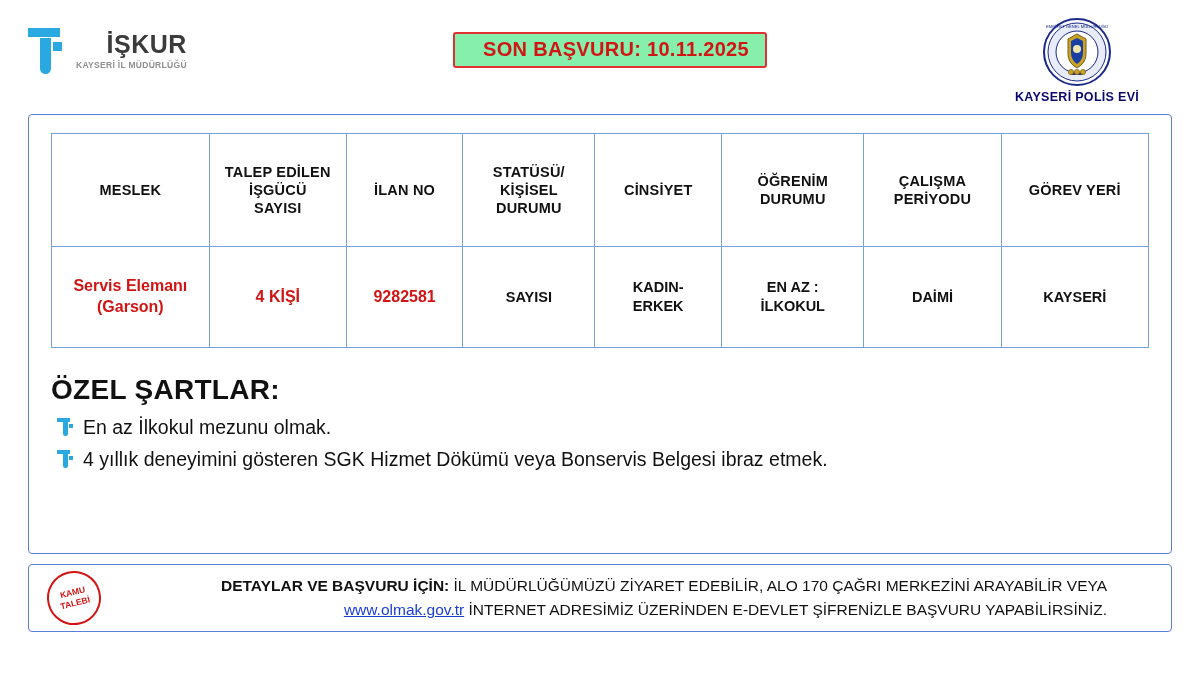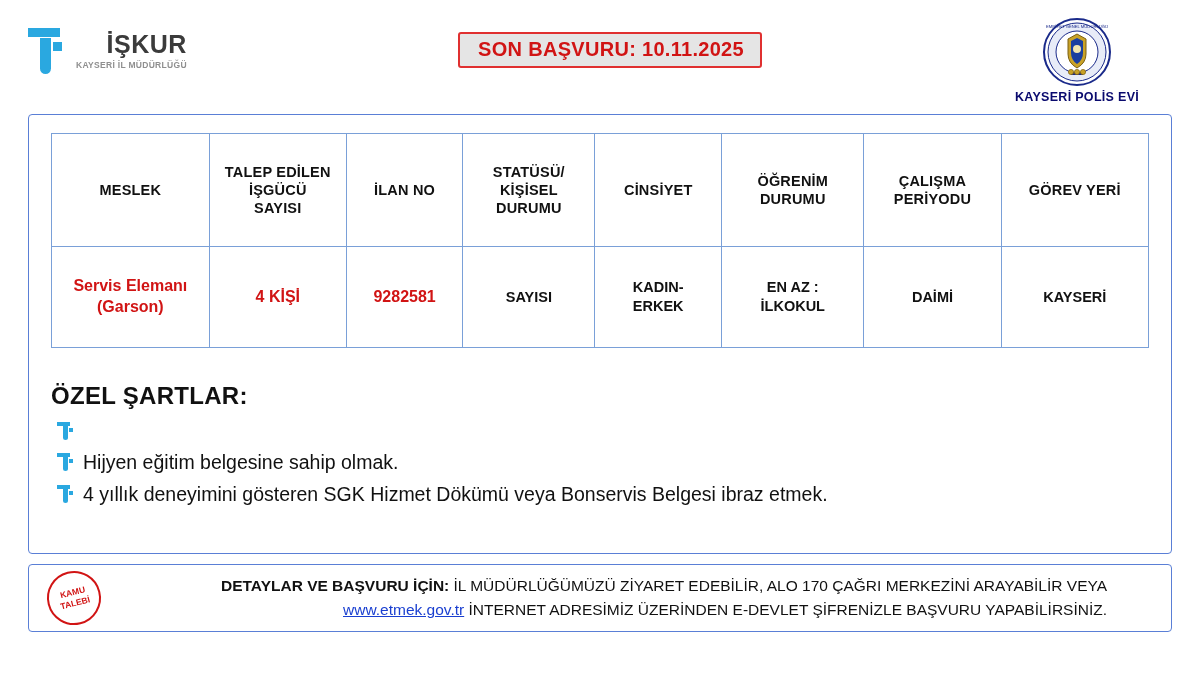--- a/index.html
+++ b/index.html
@@ -93,26 +93,26 @@
     color: #0d1b9e;
     font-size: 27px;
     font-weight: bold;
     letter-spacing: 0.6px;
     white-space: nowrap;
   }
   .deadline-box {
     display: inline-block;
     margin-top: 10px;
     border: 2px solid #e03030;
-    padding: 4px 16px 5px 18px;
+    padding: 4px 16px 5px 28px;
     border-radius: 3px;
     color: #d11414;
     font-size: 20px;
     font-weight: bold;
-    background: #e5e5e5;
+    background: #86efac;
     letter-spacing: 0.3px;
   }
 
   .police-block {
     width: 190px;
     text-align: center;
     padding-top: 2px;
   }
   .police-badge {
     width: 72px;
@@ -165,22 +165,22 @@
     color: #111111;
     line-height: 1.3;
   }
   table.job td.red {
     color: #d11414;
     font-size: 16px;
   }
 
   
   .cond-title {
-    margin-top: 34px;
-    font-size: 24px;
+    margin-top: 26px;
+    font-size: 28px;
     font-weight: bold;
     color: #111111;
     letter-spacing: 0.3px;
   }
   .cond-list {
     margin: 10px 0 0 0;
     padding: 0;
     list-style: none;
   }
   .cond-list li {
@@ -378,28 +378,21 @@
 
     <div class="cond-title">ÖZEL ŞARTLAR:</div>
 
     <ul class="cond-list">
       <li>
         <span class="bullet">
             <span class="b-h"></span>
             <span class="b-v"></span>
             <span class="b-d"></span>
           </span>
-      </li>
-      <li>
-        <span class="bullet">
-            <span class="b-h"></span>
-            <span class="b-v"></span>
-            <span class="b-d"></span>
-          </span>
-        <span class="cond-text">Hijyen eğitim belgesine sahip olmak.</span>
+        <span class="cond-text">En az İlkokul  mezunu olmak.</span>
       </li>
       <li>
         <span class="bullet">
             <span class="b-h"></span>
             <span class="b-v"></span>
             <span class="b-d"></span>
           </span>
         <span class="cond-text">4 yıllık deneyimini gösteren SGK Hizmet Dökümü veya Bonservis Belgesi  ibraz etmek.</span>
       </li>
     </ul>
@@ -410,18 +403,18 @@
       <div class="stamp-circle">
         <div>KAMU</div>
         <div>TALEBİ</div>
       </div>
     </div>
     <div class="footer-text">
       <div>
         <b>DETAYLAR VE BAŞVURU İÇİN:</b><span> İL MÜDÜRLÜĞÜMÜZÜ  ZİYARET EDEBİLİR,  ALO 170 ÇAĞRI  MERKEZİNİ  ARAYABİLİR  VEYA</span>
       </div>
       <div>
-        <a class="footer-link" href="#">www.etmek.gov.tr</a><span> İNTERNET ADRESİMİZ ÜZERİNDEN  E-DEVLET  ŞİFRENİZLE  BAŞVURU  YAPABİLİRSİNİZ.</span>
+        <a class="footer-link" href="#">www.olmak.gov.tr</a><span> İNTERNET ADRESİMİZ ÜZERİNDEN  E-DEVLET  ŞİFRENİZLE  BAŞVURU  YAPABİLİRSİNİZ.</span>
       </div>
     </div>
   </div>
 
 </div>
 
 </body></html>

